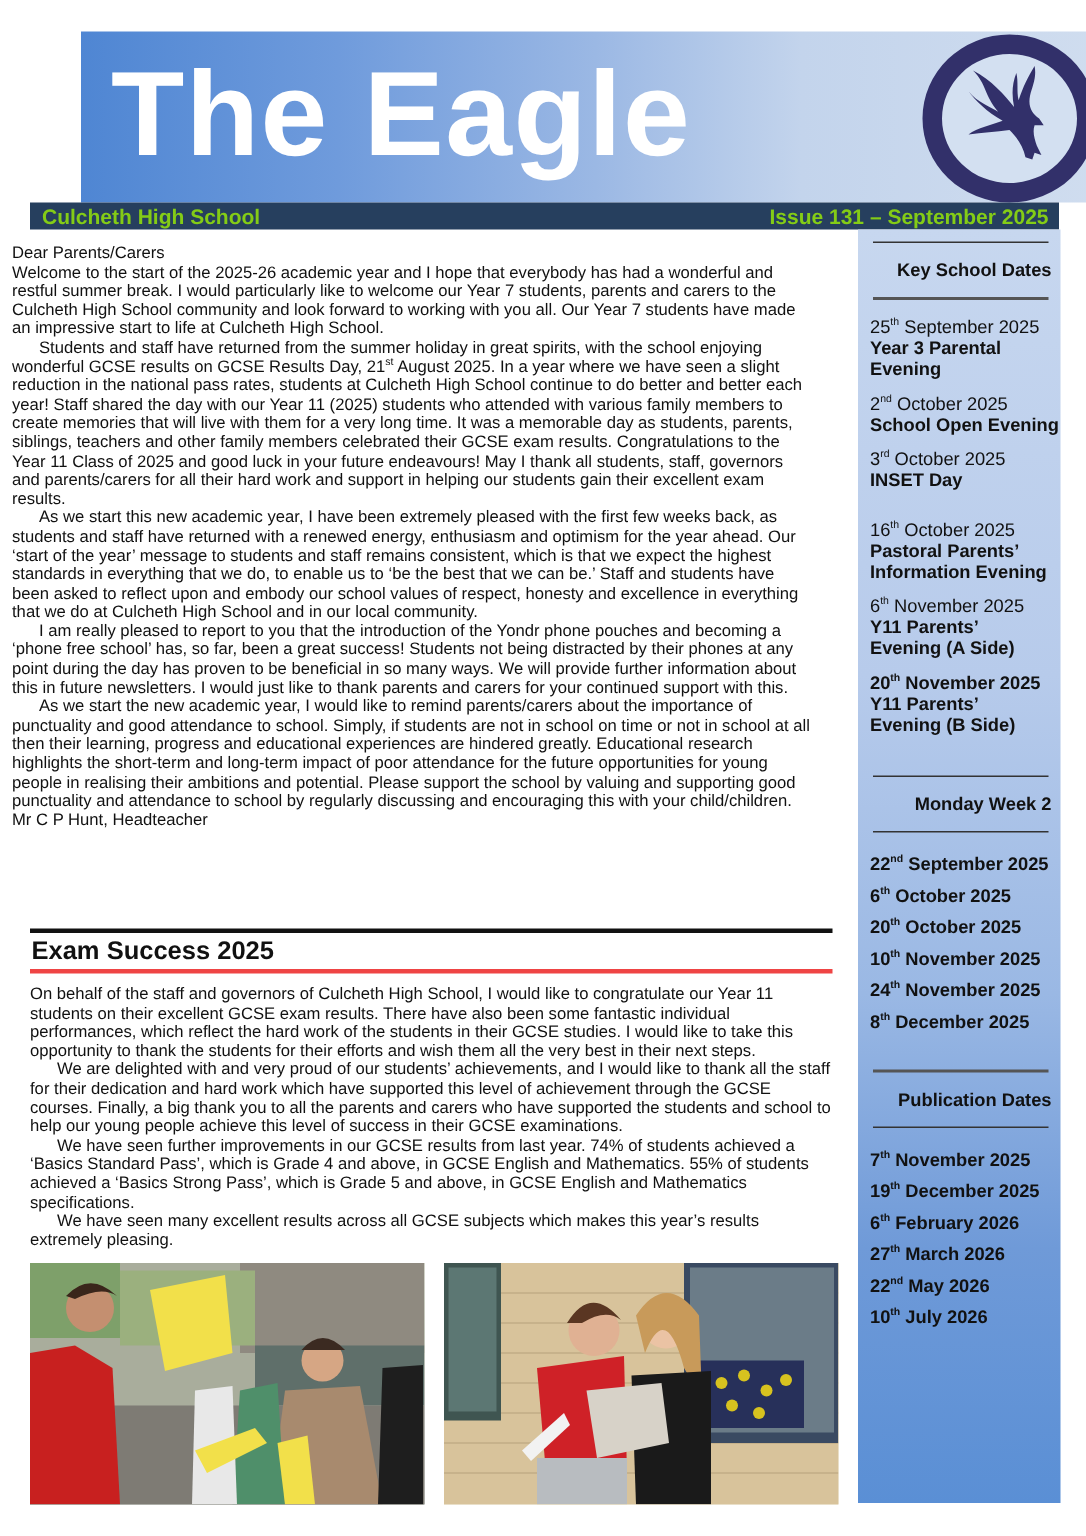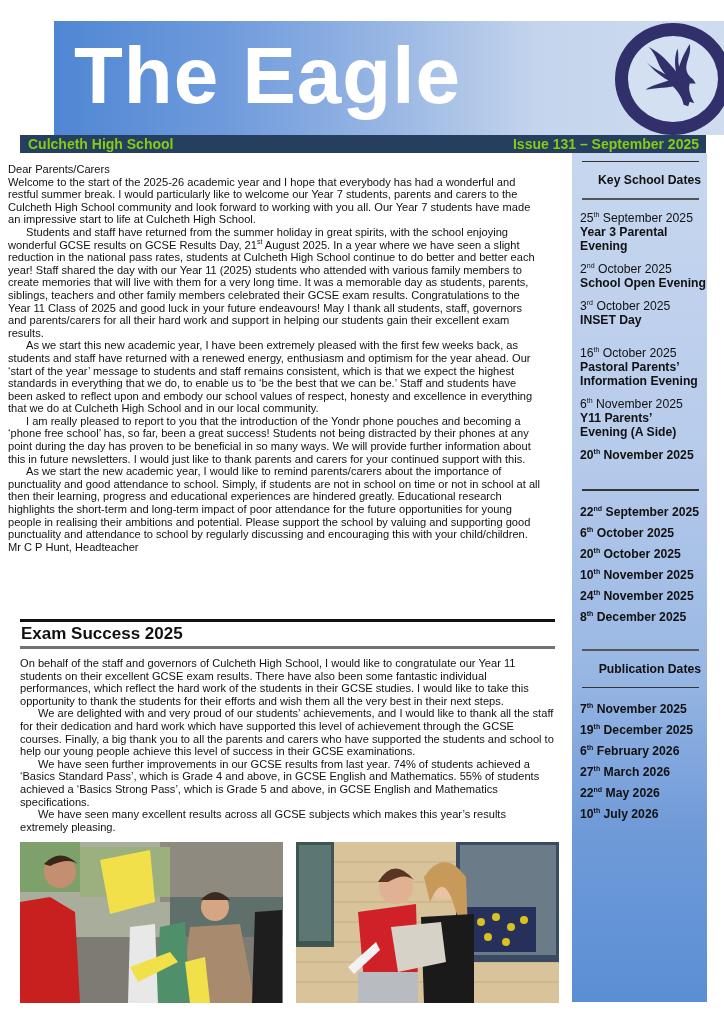--- a/index.html
+++ b/index.html
@@ -35,21 +35,21 @@
     position: absolute; left: 8px; top: 163px; width: 535px;
     font-size: 11.1px; line-height: 12.6px; color: #111;
   }
   .main p { margin: 0; }
   .main p.indent { text-indent: 18px; }
   .main p.sig { }
   sup { font-size: 7px; line-height: 0; vertical-align: super; }
 
   .section-head {
     position: absolute; left: 20px; top: 619px; width: 535px; height: 30px;
-    border-top: 3px solid #111; border-bottom: 3px solid #737373;
+    border-top: 3px solid #111; border-bottom: 3px solid #ef4444;
     font-weight: bold; font-size: 17px; line-height: 24px; padding-left: 1px;
   }
   .exam-body {
     position: absolute; left: 20px; top: 657px; width: 535px;
     font-size: 11.1px; line-height: 12.6px;
   }
   .exam-body p.indent { text-indent: 18px; }
 
   
   .photo {
@@ -192,24 +192,26 @@
   <div class="kd-item">
     <div class="kd-date"><span>16</span><sup>th</sup><span> October 2025</span></div>
     <div class="kd-event">Pastoral Parents’ Information Evening</div>
   </div>
   <div class="kd-item">
     <div class="kd-date"><span>6</span><sup>th</sup><span> November 2025</span></div>
     <div class="kd-event">Y11 Parents’ Evening (A Side)</div>
   </div>
   <div class="kd-item allbold">
     <div class="kd-date"><span>20</span><sup>th</sup><span> November 2025</span></div>
+    <div class="kd-event">Y11 Parents’ Evening (B Side)</div>
   </div>
 
   <div style="height:18px"></div>
   <div class="sb-rule"></div>
+  <div class="sb-head" style="padding:11px 0 11px 0">Monday Week 2</div>
   <div class="sb-rule"></div>
   <div style="height:14px"></div>
 
   <div class="list-bold"><span>22</span><sup>nd</sup><span> September 2025</span></div>
   <div class="list-bold"><span>6</span><sup>th</sup><span> October 2025</span></div>
   <div class="list-bold"><span>20</span><sup>th</sup><span> October 2025</span></div>
   <div class="list-bold"><span>10</span><sup>th</sup><span> November 2025</span></div>
   <div class="list-bold"><span>24</span><sup>th</sup><span> November 2025</span></div>
   <div class="list-bold"><span>8</span><sup>th</sup><span> December 2025</span></div>
 

